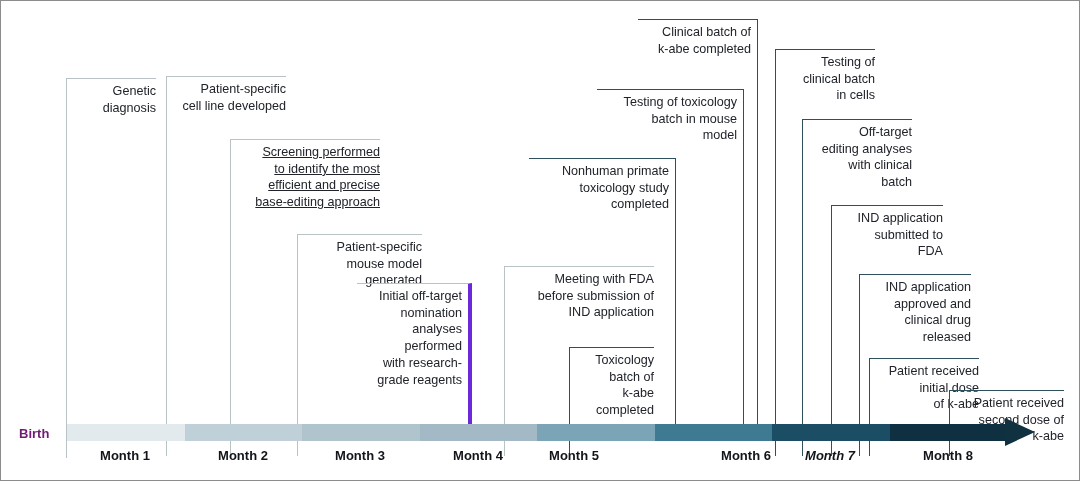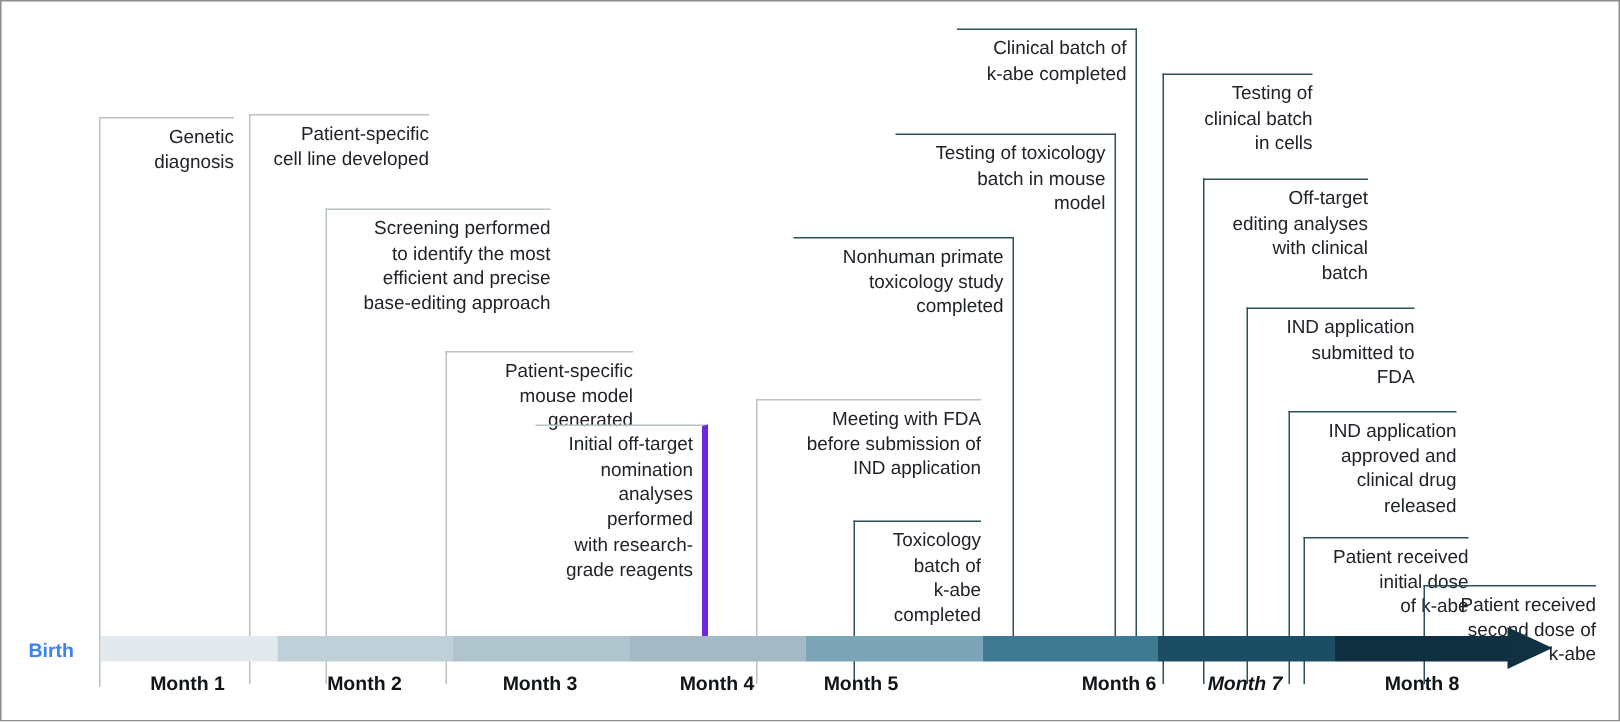--- a/index.html
+++ b/index.html
@@ -46,21 +46,21 @@
   #axis-wrap{
     position:absolute;
     left:0; top:423px;
     width:1080px; height:58px;
   }
   #birth-label{
     position:absolute;
     left:18px; top:2px;
     font-size:13px;
     font-weight:bold;
-    color:#3b82f6;
+    color:#701a75;
   }
   #bar{
     position:absolute;
     left:66px; top:0px;
     height:17px;
     width:940px;
     display:flex;
   }
   .seg{ height:17px; flex:1 1 0; }
 
@@ -91,21 +91,21 @@
 
   <div id="callouts">
       <div class="callout rule-light left-stem align-left" style="left: 65px; top: 47px; width: 90px; height: 380px;">
         <span class="txt">Genetic
 diagnosis</span>
       </div>
       <div class="callout rule-light left-stem align-left" style="left: 165px; top: 45px; width: 120px; height: 380px;">
         <span class="txt">Patient-specific
 cell line developed</span>
       </div>
-      <div class="callout rule-light left-stem align-left" style="left: 216px; top: 108px; width: 150px; height: 317px;">
+      <div class="callout rule-light left-stem align-left" style="left: 229px; top: 108px; width: 150px; height: 317px; text-decoration: underline;">
         <span class="txt">Screening performed
 to identify the most
 efficient and precise
 base-editing approach</span>
       </div>
       <div class="callout rule-light left-stem align-left" style="left: 296px; top: 203px; width: 125px; height: 222px;">
         <span class="txt">Patient-specific
 mouse model
 generated</span>
       </div>

